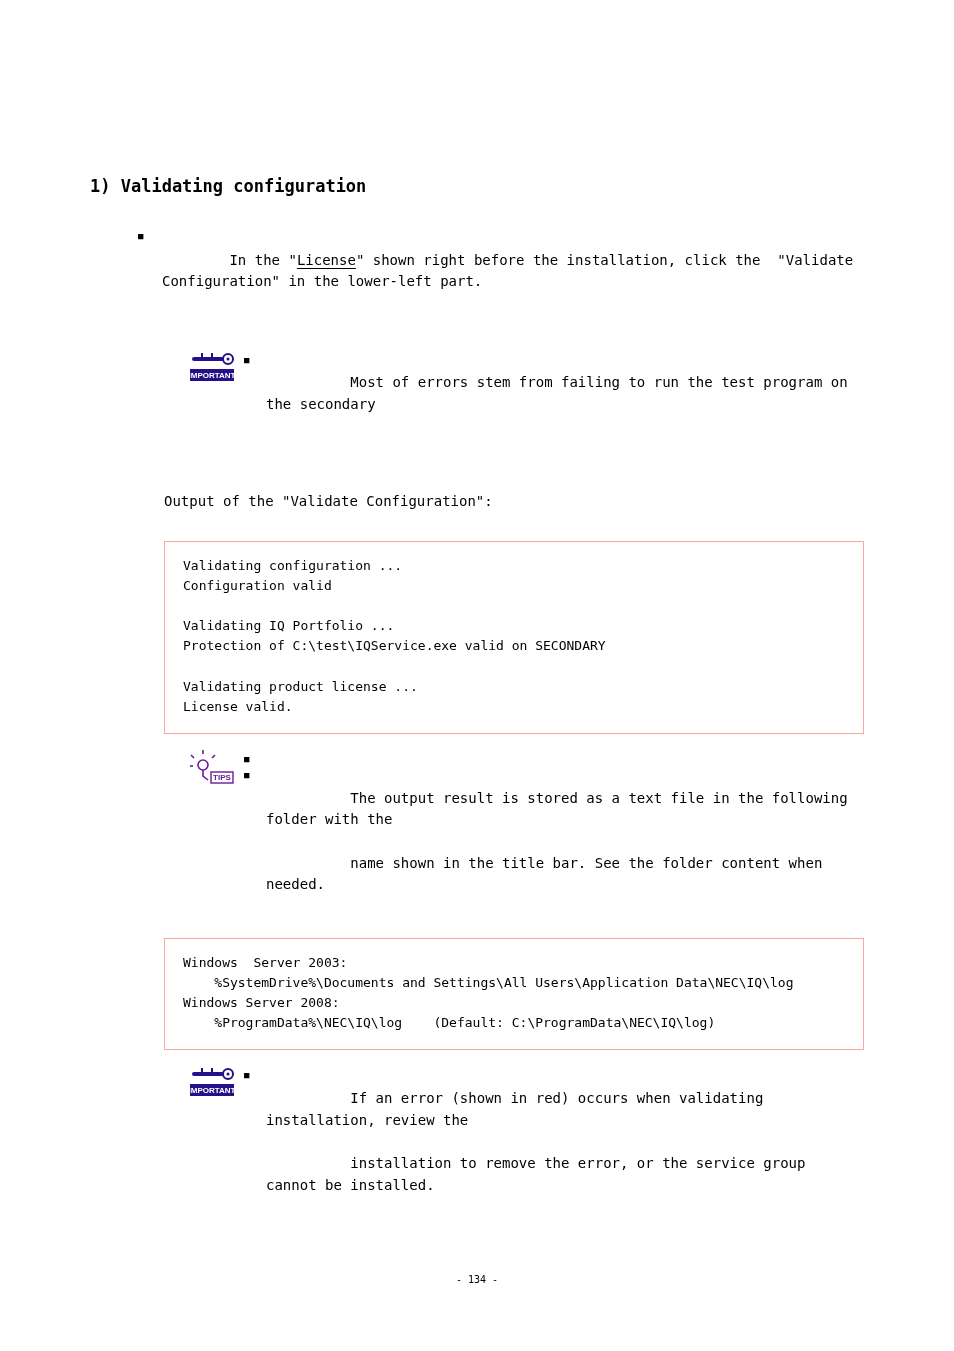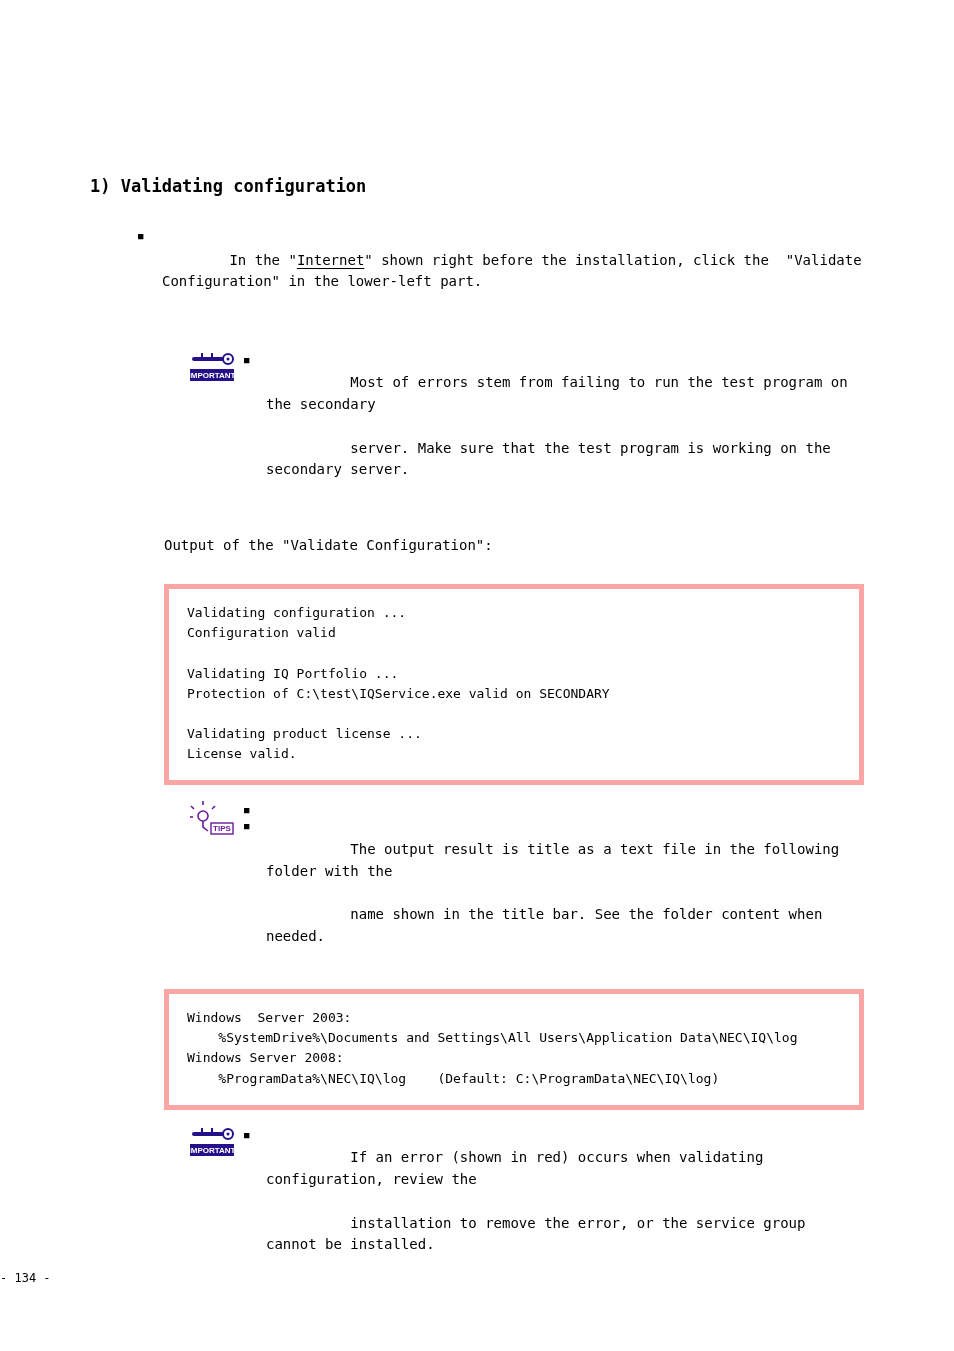--- a/index.html
+++ b/index.html
@@ -61,46 +61,47 @@
   }
   .important-icon svg { display:block; }
   .tips-icon svg { display:block; }
   .callout-items { flex: 1; }
   .callout-item {
     display: flex;
     align-items: flex-start;
     margin-bottom: 2px;
   }
   .codebox {
-    border: 5px solid #fca5a5;
+    border: 1px solid #fca5a5;
     margin: 28px 0 16px 74px;
     padding: 14px 18px 16px 18px;
     line-height: 1.55;
     font-size: 13px;
     white-space: pre-wrap;
   }
   .page-num {
     position: absolute;
     bottom: 66px;
     left: 0; right: 0;
-    font-size: 12px;
+    text-align: center;
+    font-size: 10px;
   }
 </style>
 </head>
 <body>
 
 <div class="page">
 
   <div class="heading">1) Validating configuration</div>
 
   <div class="block" style="margin-left:48px;">
     <div class="bk-row">
       <span class="marker">■</span>
       <span class="bk-txt">
-        <span>In the "</span><span class="underline-seg">Internet</span><span>" shown right before the installation, click the  "Validate Configuration" in the lower-left part.</span>
+        <span>In the "</span><span class="underline-seg">License</span><span>" shown right before the installation, click the  "Validate Configuration" in the lower-left part.</span>
       </span>
     </div>
   </div>
 
   <div class="callout">
     <div class="icon-col">
       <div class="important-icon">
         <svg width="44" height="32" viewBox="0 0 44 32">
           <g fill="none" stroke="#26108a" stroke-width="2">
             <rect x="2" y="6" width="32" height="4" rx="2" fill="#26108a" stroke="none"></rect>
@@ -112,21 +113,20 @@
           <rect x="0" y="18" width="44" height="12" fill="#26108a"></rect>
           <text x="22" y="27" text-anchor="middle" fill="#fff" font-size="8" font-family="Arial, sans-serif" font-weight="bold">IMPORTANT</text>
         </svg>
       </div>
     </div>
     <div class="callout-items">
       <div class="callout-item">
         <span class="marker inner">■</span>
         <span class="bk-txt">
           <span>Most of errors stem from failing to run the test program on the secondary</span><br>
-          <span>server. Make sure that the test program is working on the secondary server.</span>
         </span>
       </div>
     </div>
   </div>
 
   <div class="bk-txt" style="margin-left:74px; margin-top:30px;">Output of the "Validate Configuration":</div>
 
   <div class="codebox">Validating configuration ...
 Configuration valid
 
@@ -153,21 +153,21 @@
         </svg>
       </div>
     </div>
     <div class="callout-items">
       <div class="callout-item">
         <span class="marker inner">■</span>
       </div>
       <div class="callout-item">
         <span class="marker inner">■</span>
         <span class="bk-txt">
-          <span>The output result is title as a text file in the following folder with the</span><br>
+          <span>The output result is stored as a text file in the following folder with the</span><br>
           <span>name shown in the title bar. See the folder content when needed.</span>
         </span>
       </div>
     </div>
   </div>
 
   <div class="codebox" style="margin-top:18px;">Windows  Server 2003:
     %SystemDrive%\Documents and Settings\All Users\Application Data\NEC\IQ\log
 Windows Server 2008:
     %ProgramData%\NEC\IQ\log    (Default: C:\ProgramData\NEC\IQ\log)</div>
@@ -185,21 +185,21 @@
           <circle cx="38" cy="8" r="1.5" fill="#26108a"></circle>
           <rect x="0" y="18" width="44" height="12" fill="#26108a"></rect>
           <text x="22" y="27" text-anchor="middle" fill="#fff" font-size="8" font-family="Arial, sans-serif" font-weight="bold">IMPORTANT</text>
         </svg>
       </div>
     </div>
     <div class="callout-items">
       <div class="callout-item">
         <span class="marker inner">■</span>
         <span class="bk-txt">
-          <span>If an error (shown in red) occurs when validating configuration, review the</span><br>
+          <span>If an error (shown in red) occurs when validating installation, review the</span><br>
           <span>installation to remove the error, or the service group cannot be installed.</span>
         </span>
       </div>
     </div>
   </div>
 
   <div class="page-num">- 134 -</div>
 </div>
 
 </body></html>

